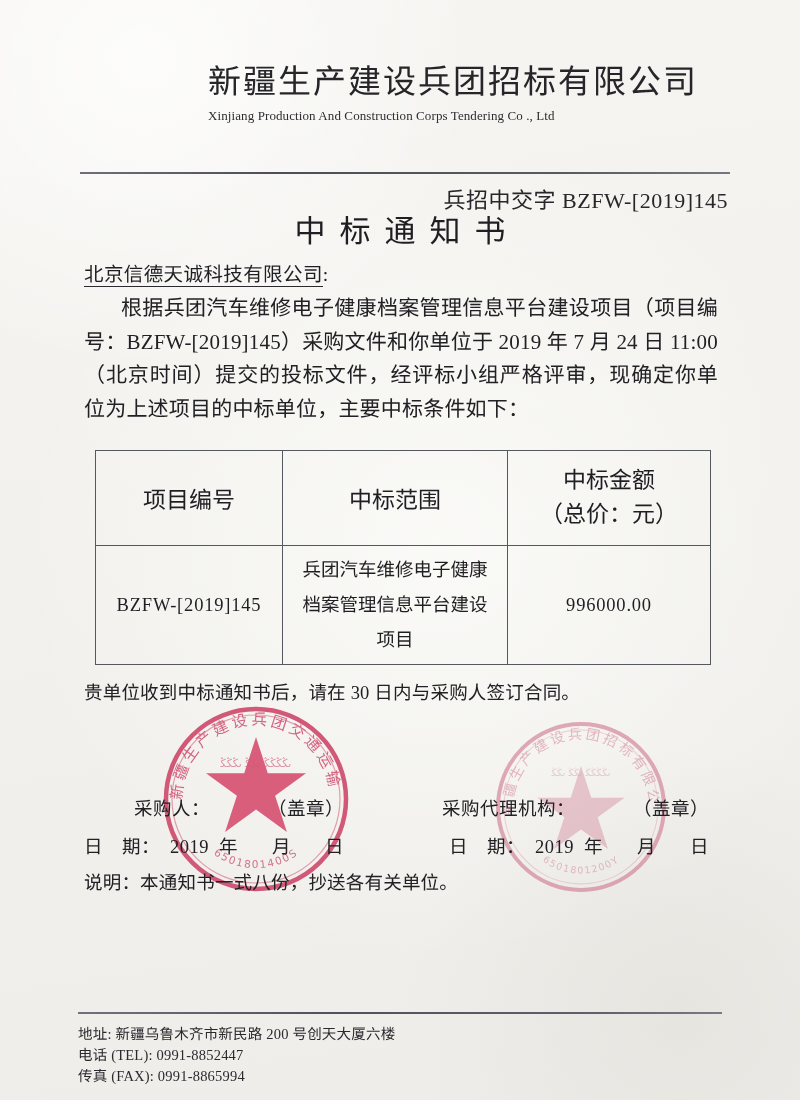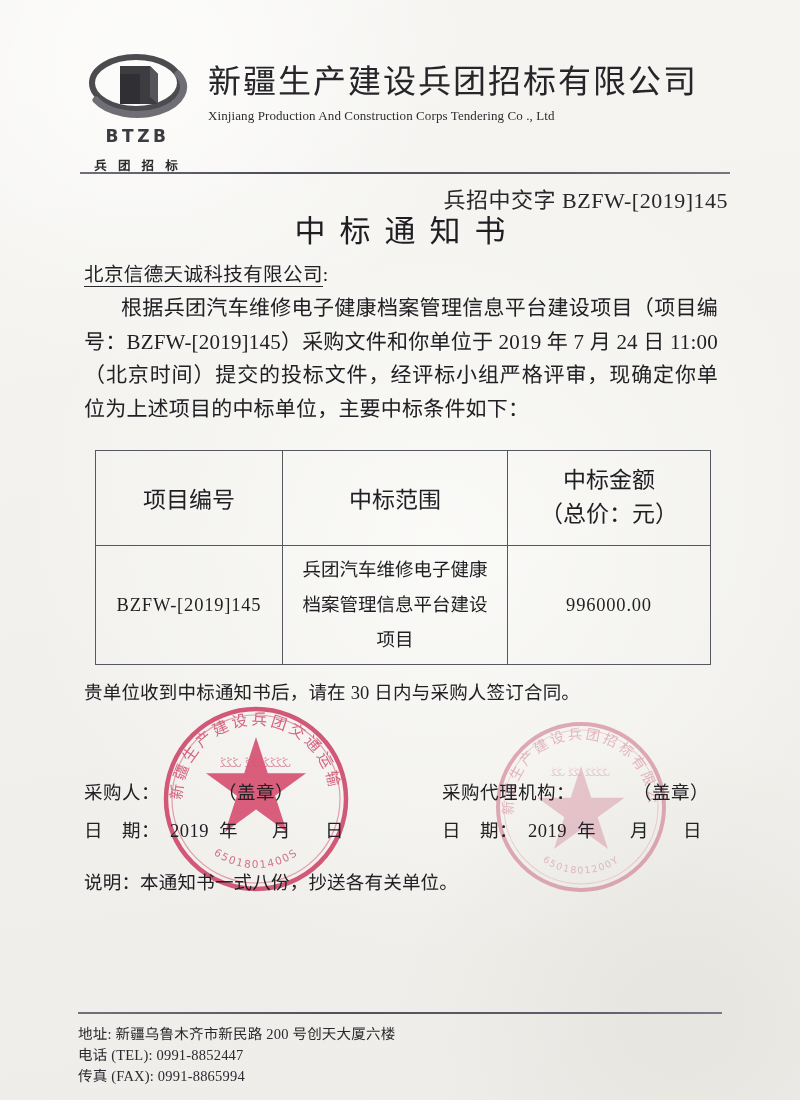--- a/index.html
+++ b/index.html
@@ -193,24 +193,25 @@
   
   .sign-area {
     position: absolute;
     left: 84px;
     top: 778px;
     width: 634px;
     height: 80px;
   }
   .sign-col {
     position: absolute;
-    top: 0;
+    top: 16px;
     font-size: 18.5px;
     color: #212125;
     white-space: nowrap;
+    text-align: right;
   }
   .sign-col.left  { left: 0; }
   .sign-col.right { left: 358px; }
   .sign-line1 { height: 38px; letter-spacing: 0.5px; }
   .sign-line2 { letter-spacing: 0.5px; }
   .sp-lg { display: inline-block; width: 58px; }
   .sp-md { display: inline-block; width: 34px; }
   .sp-xs { display: inline-block; width: 10px; }
 
   
@@ -255,31 +256,20 @@
 </style>
 </head>
 <body>
 
 <div class="paper"></div>
 
 <div class="sheet">
 
   <div class="header">
 
-    <div class="logo-block">
-      <svg class="logo-mark" viewBox="0 0 104 78">
-        <ellipse cx="52" cy="31" rx="44" ry="26" fill="none" stroke="#4b4b50" stroke-width="6"></ellipse>
-        <path d="M 12 48 A 44 26 0 0 0 94 22" fill="none" stroke="#6e6e74" stroke-width="7" stroke-linecap="round"></path>
-        <path d="M 36 14 L 66 14 L 74 22 L 74 52 L 56 52 L 56 22 L 36 22 Z" fill="#3c3c41"></path>
-        <path d="M 36 22 L 56 22 L 56 52 L 36 52 Z" fill="#2f2f34"></path>
-        <path d="M 66 14 L 74 22 L 74 52 L 66 45 Z" fill="#55555b"></path>
-      </svg>
-      <div class="logo-acronym">BTZB</div>
-      <div class="logo-cn">兵 团 招 标</div>
-    </div>
 
     <div class="org-block">
       <div class="org-cn">新疆生产建设兵团招标有限公司</div>
       <div class="org-en">Xinjiang Production And Construction Corps Tendering Co ., Ltd</div>
     </div>
 
   </div>
 
   <div class="rule-top"></div>
 

